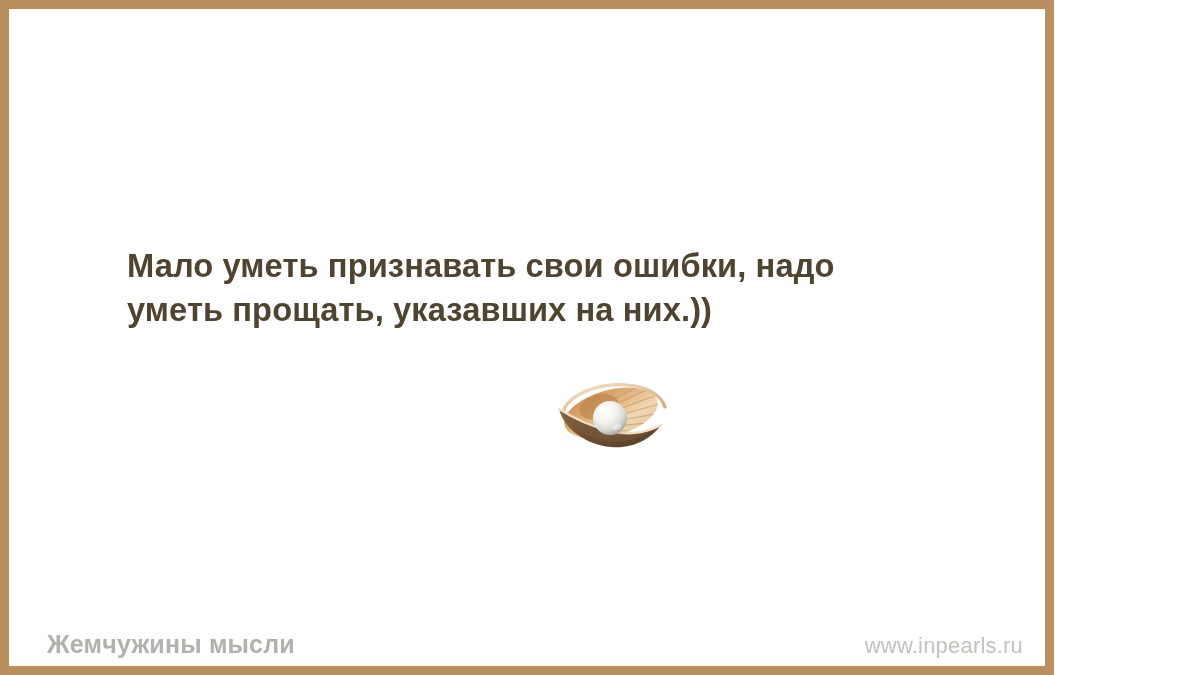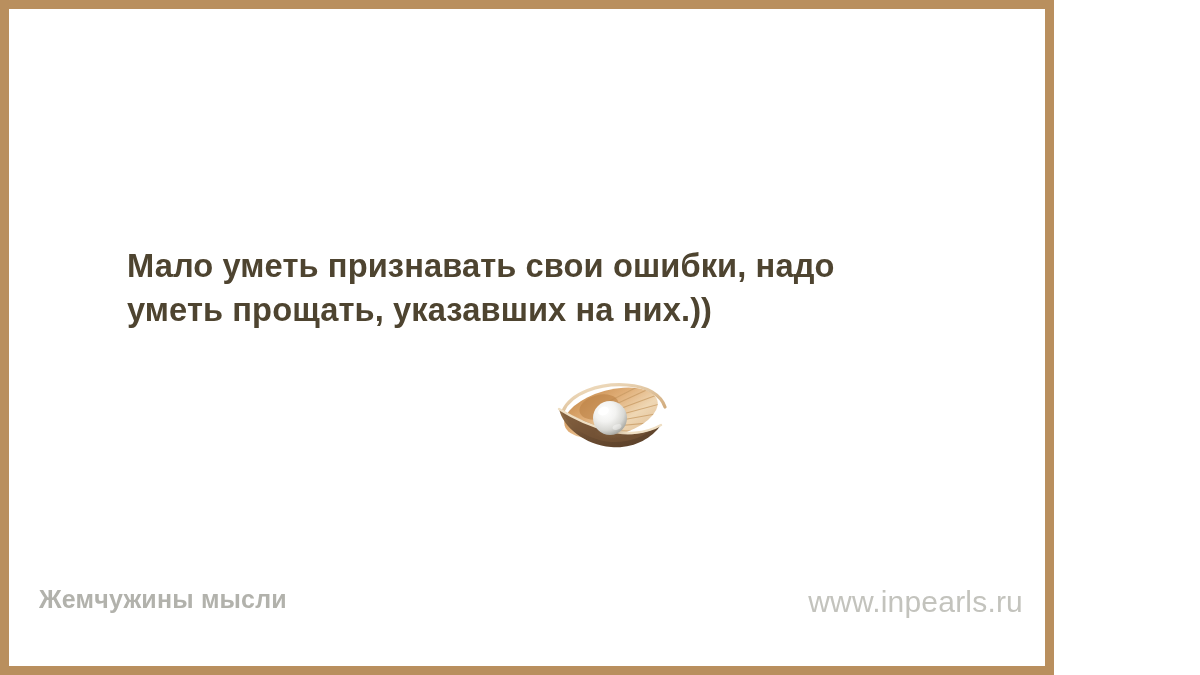--- a/index.html
+++ b/index.html
@@ -52,48 +52,48 @@
 
   .shell-svg {
     display: block;
     width: 136px;
     height: 80px;
   }
 
   
   .footer {
     position: absolute;
-    left: 8px;
+    left: 16px;
     right: 0;
     bottom: 9px;
     height: 70px;
     padding: 0 22px 0 22px;
     box-sizing: border-box;
     display: flex;
-    align-items: flex-start;
+    align-items: flex-end;
     justify-content: space-between;
     pointer-events: none;
   }
 
   .brand-name {
     color: #b2b2ac;
     font-family: "Liberation Sans", sans-serif;
     font-weight: 700;
     font-size: 25px;
     line-height: 1;
     letter-spacing: 0.2px;
     white-space: nowrap;
     pointer-events: auto;
   }
 
   .site-url {
     color: #c3c3bd;
     font-family: "Liberation Sans", sans-serif;
     font-weight: 400;
-    font-size: 30px;
+    font-size: 22px;
     line-height: 1;
     letter-spacing: 0.2px;
     white-space: nowrap;
     text-decoration: none;
     pointer-events: auto;
   }
 </style>
 </head>
 <body>
 

